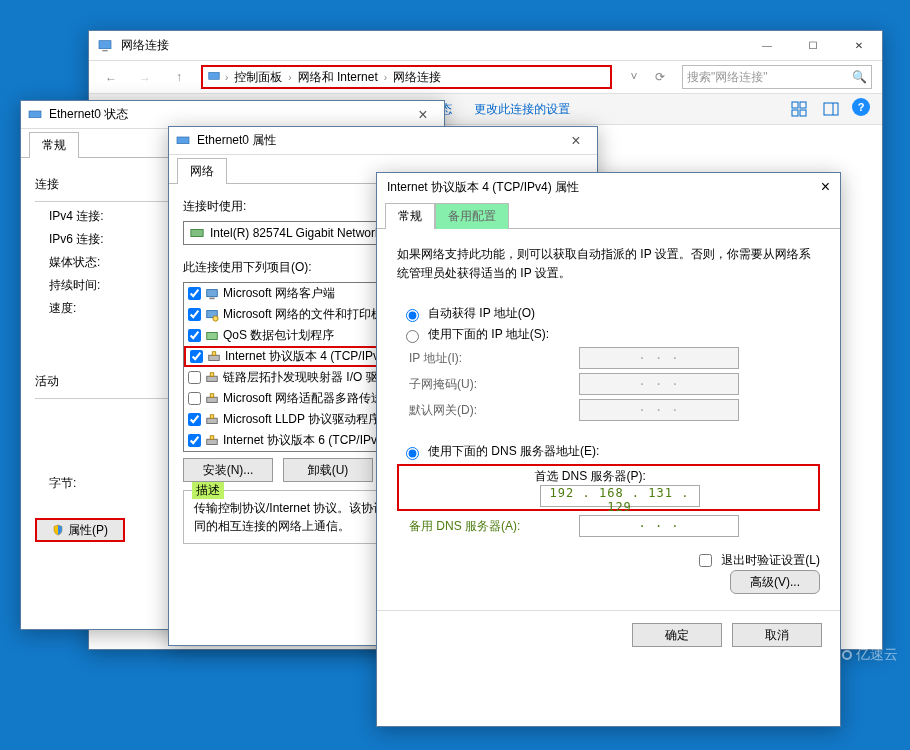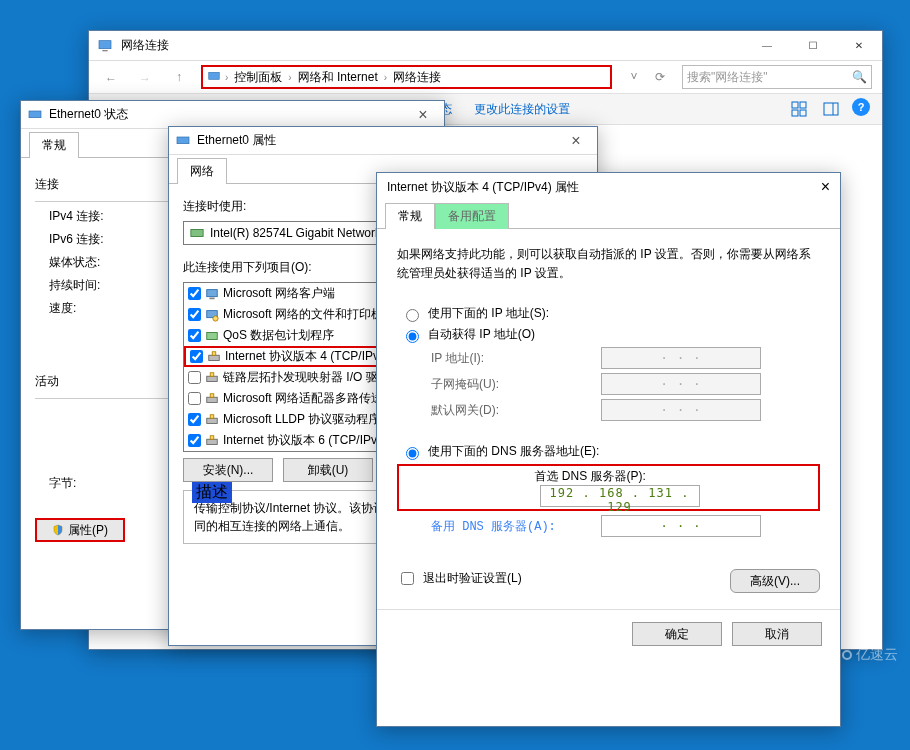--- a/index.html
+++ b/index.html
@@ -76,33 +76,33 @@
   #win-props { left:168px; top:126px; width:430px; height:520px; background:#fff;}
   #win-props .titlebar2 { height:28px; display:flex; align-items:center; padding:0 6px; background:#fff; border-bottom:1px solid #ddd;}
   .listbox {
     border:1px solid #7a7a7a; background:#fff; height:170px; overflow:auto;
     margin:6px 0;
   }
   .listbox .item { display:flex; align-items:center; height:21px; padding:0 4px; gap:4px; }
   .listbox .item input { margin:0; }
   .miniicon { width:14px;height:14px; display:inline-block; }
   .desc-box { border:1px solid #bbb; padding:8px 10px; margin-top:8px; position:relative; }
-  .desc-box .legend { position:absolute; top:-9px; left:8px; background:#1d4ed8; padding:0 4px; font-size:16px;text-align:right;}
+  .desc-box .legend { position:absolute; top:-9px; left:8px; background:#bef264; padding:0 4px; font-size:12px;text-align:right;}
 
   
   #win-ipv4 { left:376px; top:172px; width:465px; height:555px; background:#fff;}
   #win-ipv4 .titlebar3 {
     height:28px; display:flex; align-items:center; padding:0 10px; background:#fff;
   }
   #win-ipv4 .titlebar3 .close { margin-left:auto; font-size:16px;}
   #win-ipv4 .tabstrip { border-bottom:1px solid #bbb; }
   #win-ipv4 .tab.inactive { background:#86efac; color:#666; }
   #win-ipv4 .tabbody { padding:16px 20px; border-top:none;}
   .radio-row { display:flex; align-items:center; gap:6px; margin:4px 0 4px 4px; }
-  .field-row { display:flex; align-items:center; margin:4px 0 4px 34px; }
+  .field-row { display:flex; align-items:center; margin:4px 0 4px 12px; }
   .field-row .flab { width:170px; color:#666; }
   .ip-input {
     width:160px; height:22px; border:1px solid #aaa; text-align:center;
     font-family:Consolas, monospace; letter-spacing:1px; color:#4d7c0f; background:#fff;
   }
   .ip-input.disabled { background:#f4f4f4; color:#aaa; }
   .group-noframe { padding:4px 0 10px 0; }
   .btn-row { display:flex; justify-content:flex-end; gap:10px; padding:12px 18px; }
   .chk-row { display:flex; align-items:center; gap:6px; }
 
@@ -354,26 +354,26 @@
   </div>
   <div class="tabstrip">
     <div class="tab">常规</div>
     <div class="tab inactive">备用配置</div>
   </div>
   <div class="tabbody">
     <div style="line-height:1.6; margin-bottom:14px;">如果网络支持此功能，则可以获取自动指派的 IP 设置。否则，你需要从网络系统管理员处获得适当的 IP 设置。</div>
 
     <div class="group-noframe">
       <label class="radio-row">
+        <input type="radio" name="ipmode" checked="" style="">
+        <span>自动获得 IP 地址(O)</span>
+      </label>
+      <label class="radio-row">
         <input type="radio" name="ipmode" style="">
         <span>使用下面的 IP 地址(S):</span>
-      </label>
-      <label class="radio-row">
-        <input type="radio" name="ipmode" checked="" style="">
-        <span>自动获得 IP 地址(O)</span>
       </label>
       <div class="field-row">
         <span class="flab">IP 地址(I):</span>
         <span class="ip-input disabled">.       .       .</span>
       </div>
       <div class="field-row">
         <span class="flab">子网掩码(U):</span>
         <span class="ip-input disabled">.       .       .</span>
       </div>
       <div class="field-row">
@@ -385,26 +385,26 @@
     <div class="group-noframe">
       <label class="radio-row">
         <input type="radio" name="dnsmode" checked="" style="">
         <span>使用下面的 DNS 服务器地址(E):</span>
       </label>
       <div class="field-row hlred" style="padding:2px 4px 2px 26px; margin-left:0;flex-direction:column;">
         <span class="flab" style="color:#000;">首选 DNS 服务器(P):</span>
         <span class="ip-input">192 . 168 . 131 . 129</span>
       </div>
       <div class="field-row">
-        <span class="flab" style="color:#3b82f6;font-family:Liberation Mono, monospace;">备用 DNS 服务器(A):</span>
+        <span class="flab" style="color:#4d7c0f;">备用 DNS 服务器(A):</span>
         <span class="ip-input">.       .       .</span>
       </div>
     </div>
 
-    <div style="display:flex; align-items:flex-start; margin-top:18px;">
+    <div style="display:flex; align-items:flex-end; flex-direction:column;">
       <label class="chk-row">
         <input type="checkbox" style="">
         <span>退出时验证设置(L)</span>
       </label>
       <span class="btn" style="margin-left:auto;border-radius:6px;">高级(V)...</span>
     </div>
   </div>
 
   <div class="btn-row" style="border-top:1px solid #ddd;font-family:Liberation Mono, monospace;">
     <span class="btn">确定</span>

